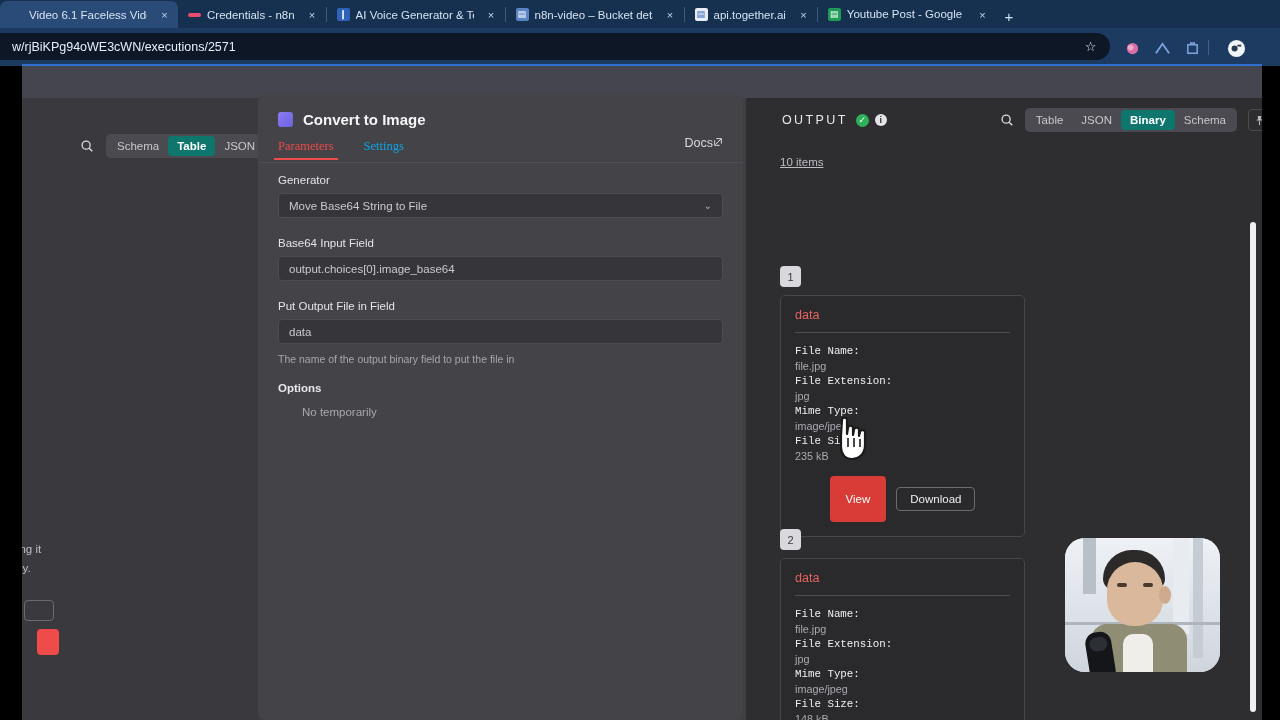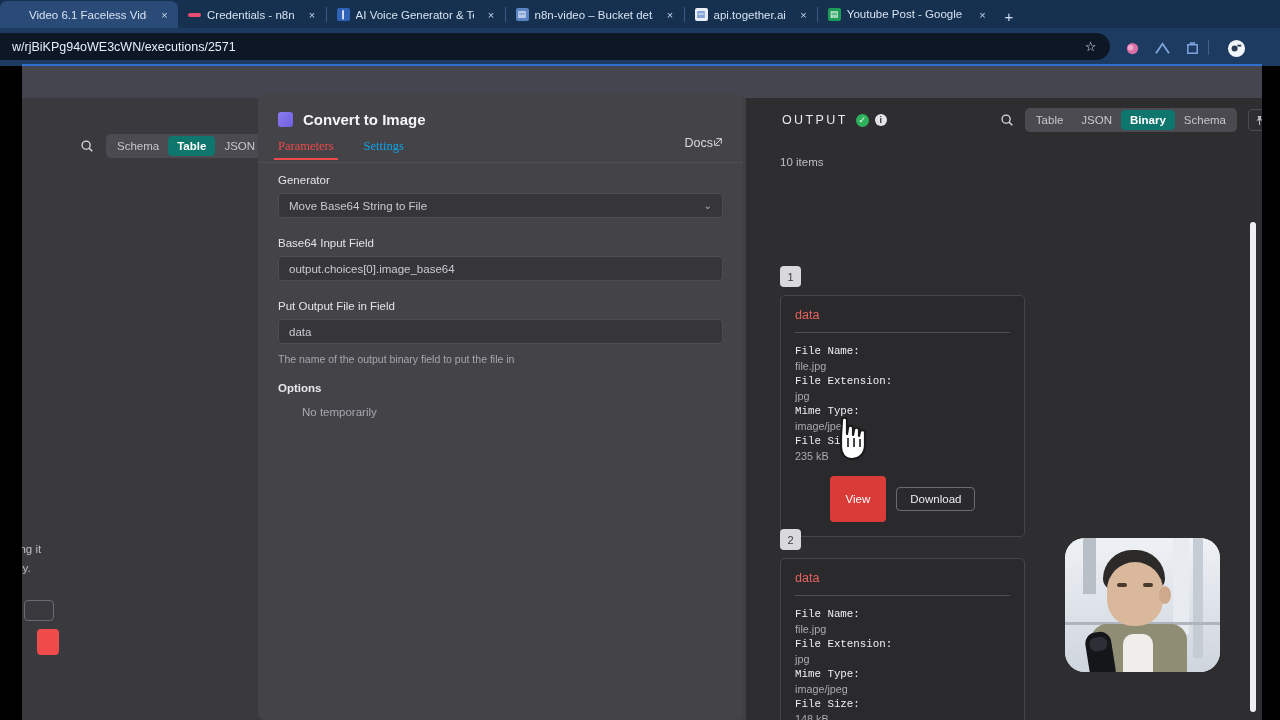--- a/index.html
+++ b/index.html
@@ -232,21 +232,21 @@
     font-size: 9px; font-weight: bold; margin-left: 6px;
   }
   #out-right { margin-left: auto; display: flex; align-items: center; gap: 11px; }
   #pin-btn {
     width: 22px; height: 22px; border: 1px solid #4a4a4f; border-radius: 4px;
     display: flex; align-items: center; justify-content: center;
     color: #b9b9bf; font-size: 11px;
   }
   #item-count {
     position: absolute; left: 34px; top: 58px;
-    color: #bdbdc3; font-size: 11.5px;
+    color: #bdbdc3; font-size: 11.5px; text-decoration: underline;
   }
 
   .bin-block { position: absolute; left: 34px; width: 245px; }
   .bin-index {
     width: 21px; height: 21px;
     background: #d9d9dd; color: #3a3a3e;
     border-radius: 4px;
     display: flex; align-items: center; justify-content: center;
     font-size: 11px;
   }

